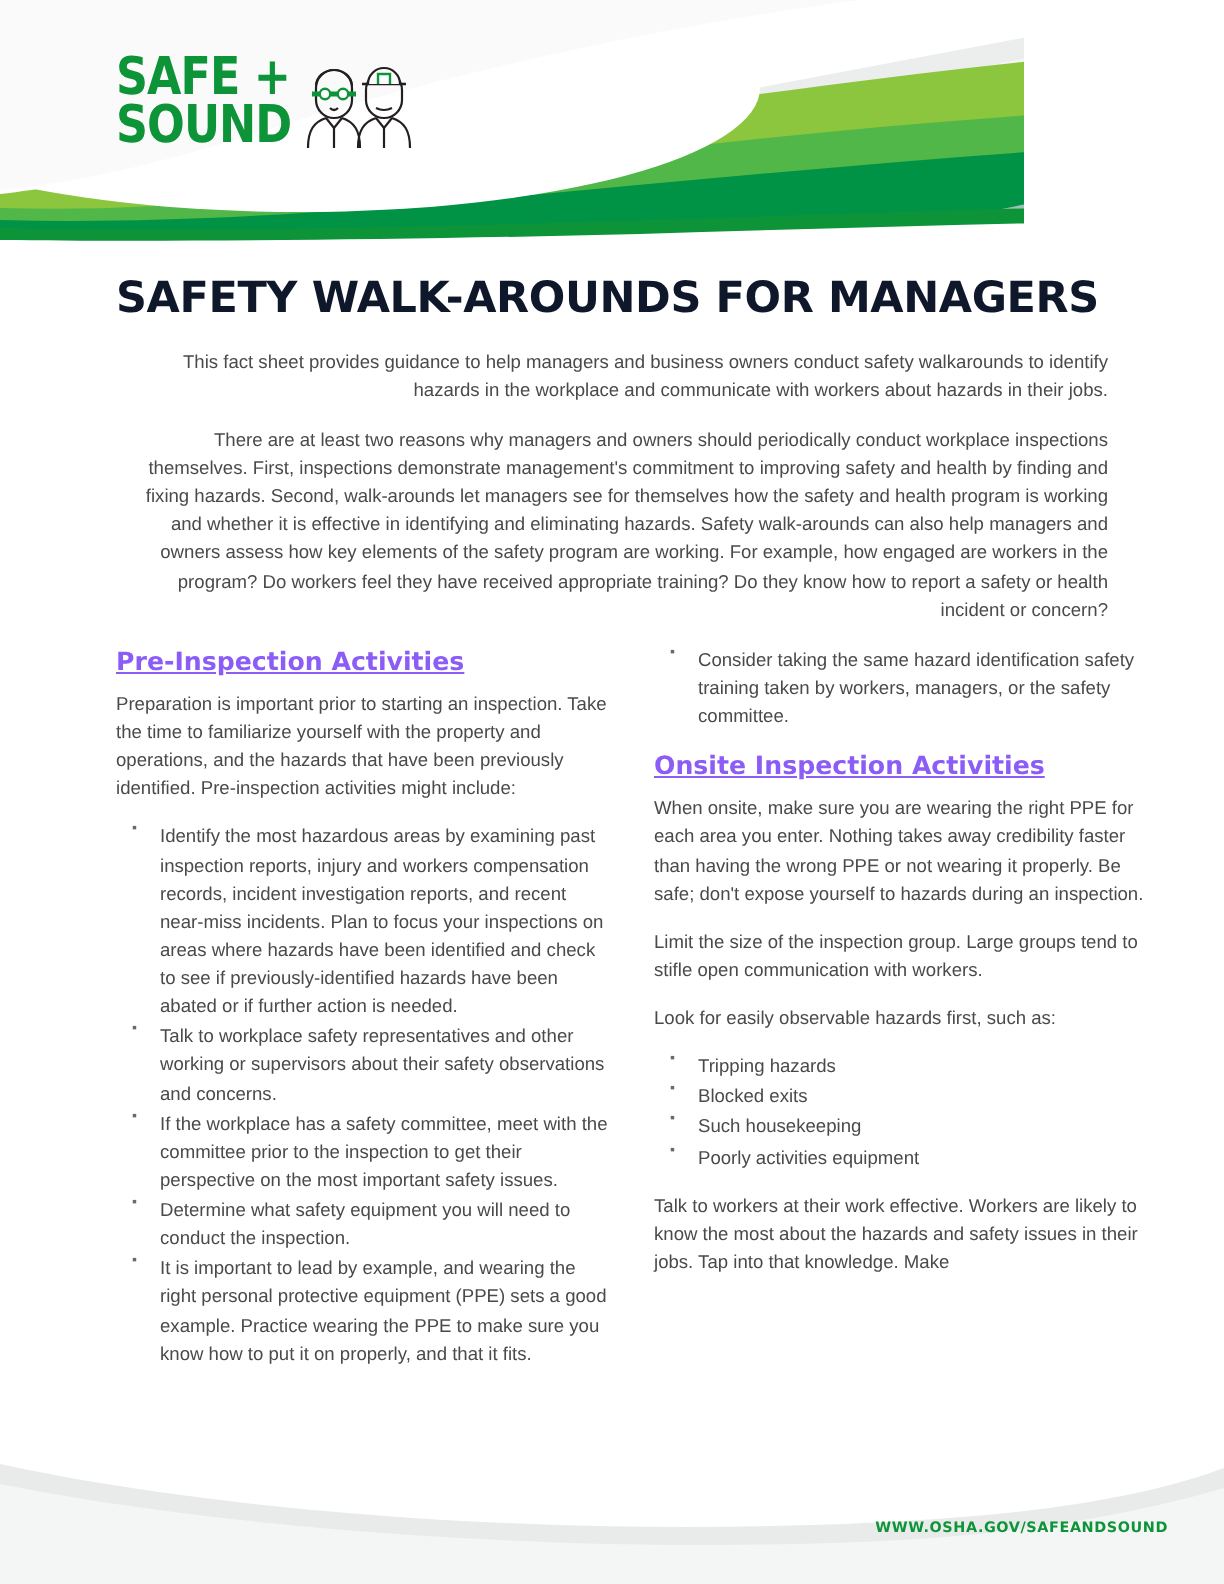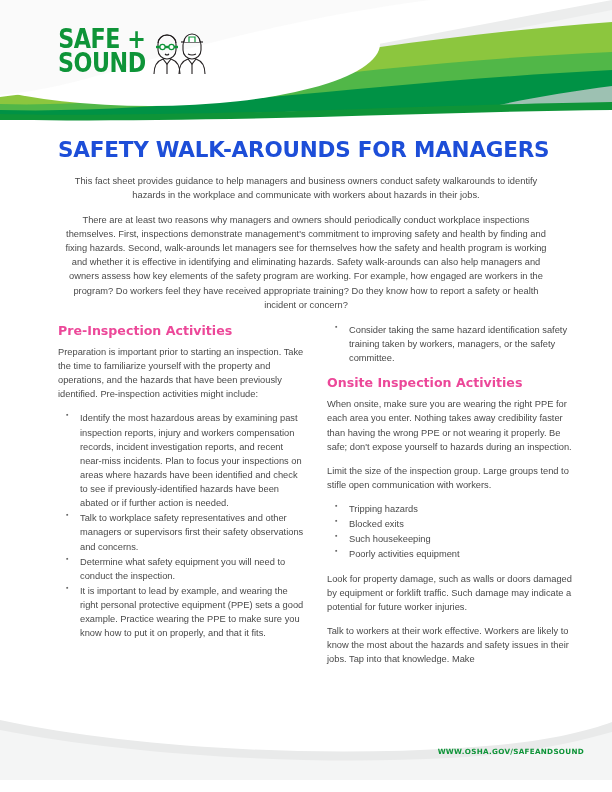--- a/index.html
+++ b/index.html
@@ -13,25 +13,24 @@
     position: relative;
     overflow: hidden;
     font-family: "Liberation Sans", sans-serif;
     color: #4a4a4a;
   }
 
   
   .header {
     position: absolute;
     top: 0; left: 0;
-    width: 612px;
+    width: 512px;
     height: 122px;
     overflow: hidden;
     background: #ffffff;
-    text-align: center;
   }
   .header-svg {
     position: absolute;
     top: 0; left: 0;
   }
   .logo {
     position: absolute;
     left: 58px;
     top: 28px;
     display: flex;
@@ -61,56 +60,57 @@
 
   
   .content {
     position: absolute;
     left: 0;
     top: 122px;
     width: 612px;
   }
   .page-title {
     margin: 16px 0 0 58px;
-    color: #1d4ed8;
+    color: #0f172a;
     font-family: "DejaVu Sans", sans-serif;
     font-weight: bold;
     font-size: 21.5px;
     letter-spacing: -0.2px;
     line-height: 1.1;
     white-space: nowrap;
   }
 
   .intro {
     margin: 12px 58px 0 58px;
   }
   .intro p {
     margin: 0 0 11px 0;
     font-size: 9.3px;
     line-height: 1.52;
     color: #4a4a4a;
-    text-align: center;
+    text-align: right;
   }
 
   .columns {
     display: flex;
     margin: 6px 26px 0 58px;
     gap: 23px;
   }
   .col {
     width: 246px;
   }
 
   .section-head {
-    color: #ec4899;
+    color: #8b5cf6;
     font-family: "DejaVu Sans", sans-serif;
     font-weight: bold;
     font-size: 12.6px;
     margin: 0 0 7px 0;
     line-height: 1.2;
+    text-decoration: underline;
   }
   .col .section-head.spaced {
     margin-top: 4px;
   }
   .col p {
     margin: 0 0 10px 0;
     font-size: 9.3px;
     line-height: 1.52;
     color: #4a4a4a;
   }
@@ -133,21 +133,21 @@
     left: 8px;
     top: -1px;
     font-size: 7px;
     color: #6a6a6a;
   }
 
   
   .footer {
     position: absolute;
     left: 0;
-    bottom: 12px;
+    bottom: 0;
     width: 612px;
     height: 70px;
     overflow: hidden;
   }
   .footer-url {
     position: absolute;
     right: 28px;
     bottom: 24px;
     color: #0e9438;
     font-family: "DejaVu Sans", sans-serif;
@@ -228,44 +228,45 @@
     <p>There are at least two reasons why managers and owners should periodically conduct workplace inspections themselves. First, inspections demonstrate management's commitment to improving safety and health by finding and fixing hazards. Second, walk-arounds let managers see for themselves how the safety and health program is working and whether it is effective in identifying and eliminating hazards. Safety walk-arounds can also help managers and owners assess how key elements of the safety program are working. For example, how engaged are workers in the program? Do workers feel they have received appropriate training? Do they know how to report a safety or health incident or concern?</p>
   </div>
 
   <div class="columns">
 
     <div class="col">
       <h2 class="section-head">Pre-Inspection Activities</h2>
       <p>Preparation is important prior to starting an inspection. Take the time to familiarize yourself with the property and operations, and the hazards that have been previously identified. Pre-inspection activities might include:</p>
       <ul class="bullets">
         <li>Identify the most hazardous areas by examining past inspection reports, injury and workers compensation records, incident investigation reports, and recent near-miss incidents. Plan to focus your inspections on areas where hazards have been identified and check to see if previously-identified hazards have been abated or if further action is needed.</li>
-        <li>Talk to workplace safety representatives and other managers or supervisors first their safety observations and concerns.</li>
+        <li>Talk to workplace safety representatives and other working or supervisors about their safety observations and concerns.</li>
+        <li>If the workplace has a safety committee, meet with the committee prior to the inspection to get their perspective on the most important safety issues.</li>
         <li>Determine what safety equipment you will need to conduct the inspection.</li>
         <li>It is important to lead by example, and wearing the right personal protective equipment (PPE) sets a good example. Practice wearing the PPE to make sure you know how to put it on properly, and that it fits.</li>
       </ul>
     </div>
 
     <div class="col">
       <ul class="bullets">
         <li>Consider taking the same hazard identification safety training taken by workers, managers, or the safety committee.</li>
       </ul>
 
       <h2 class="section-head spaced">Onsite Inspection Activities</h2>
 
       <p>When onsite, make sure you are wearing the right PPE for each area you enter. Nothing takes away credibility faster than having the wrong PPE or not wearing it properly. Be safe; don't expose yourself to hazards during an inspection.</p>
       <p>Limit the size of the inspection group. Large groups tend to stifle open communication with workers.</p>
+      <p>Look for easily observable hazards first, such as:</p>
 
       <ul class="bullets">
         <li>Tripping hazards</li>
         <li>Blocked exits</li>
         <li>Such housekeeping</li>
         <li>Poorly activities equipment</li>
       </ul>
 
-      <p>Look for property damage, such as walls or doors damaged by equipment or forklift traffic. Such damage may indicate a potential for future worker injuries.</p>
       <p>Talk to workers at their work effective. Workers are likely to know the most about the hazards and safety issues in their jobs. Tap into that knowledge. Make</p>
     </div>
 
   </div>
 </div>
 
 <div class="footer">
   <svg width="612" height="70" viewBox="0 0 612 70">
     <path d="M0,14 C120,40 300,52 460,42 C530,38 580,28 612,16 L612,70 L0,70 Z" fill="#f4f5f5"></path>
     <path d="M0,10 C120,36 300,48 460,38 C530,34 580,24 612,12 L612,22

